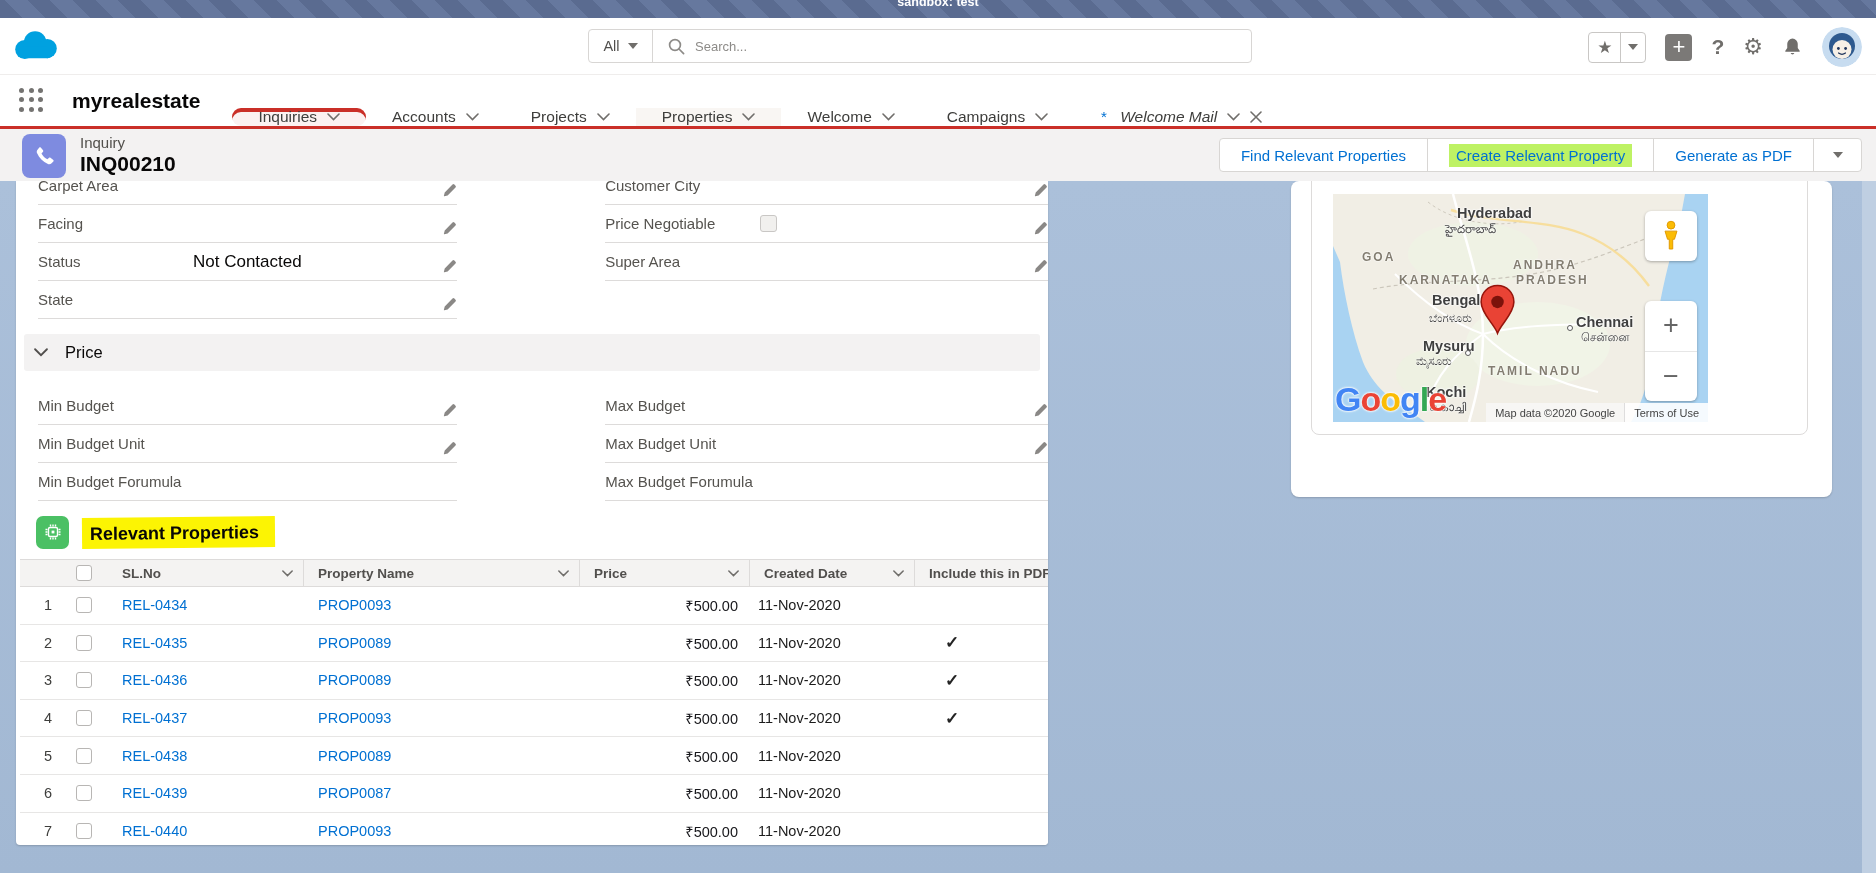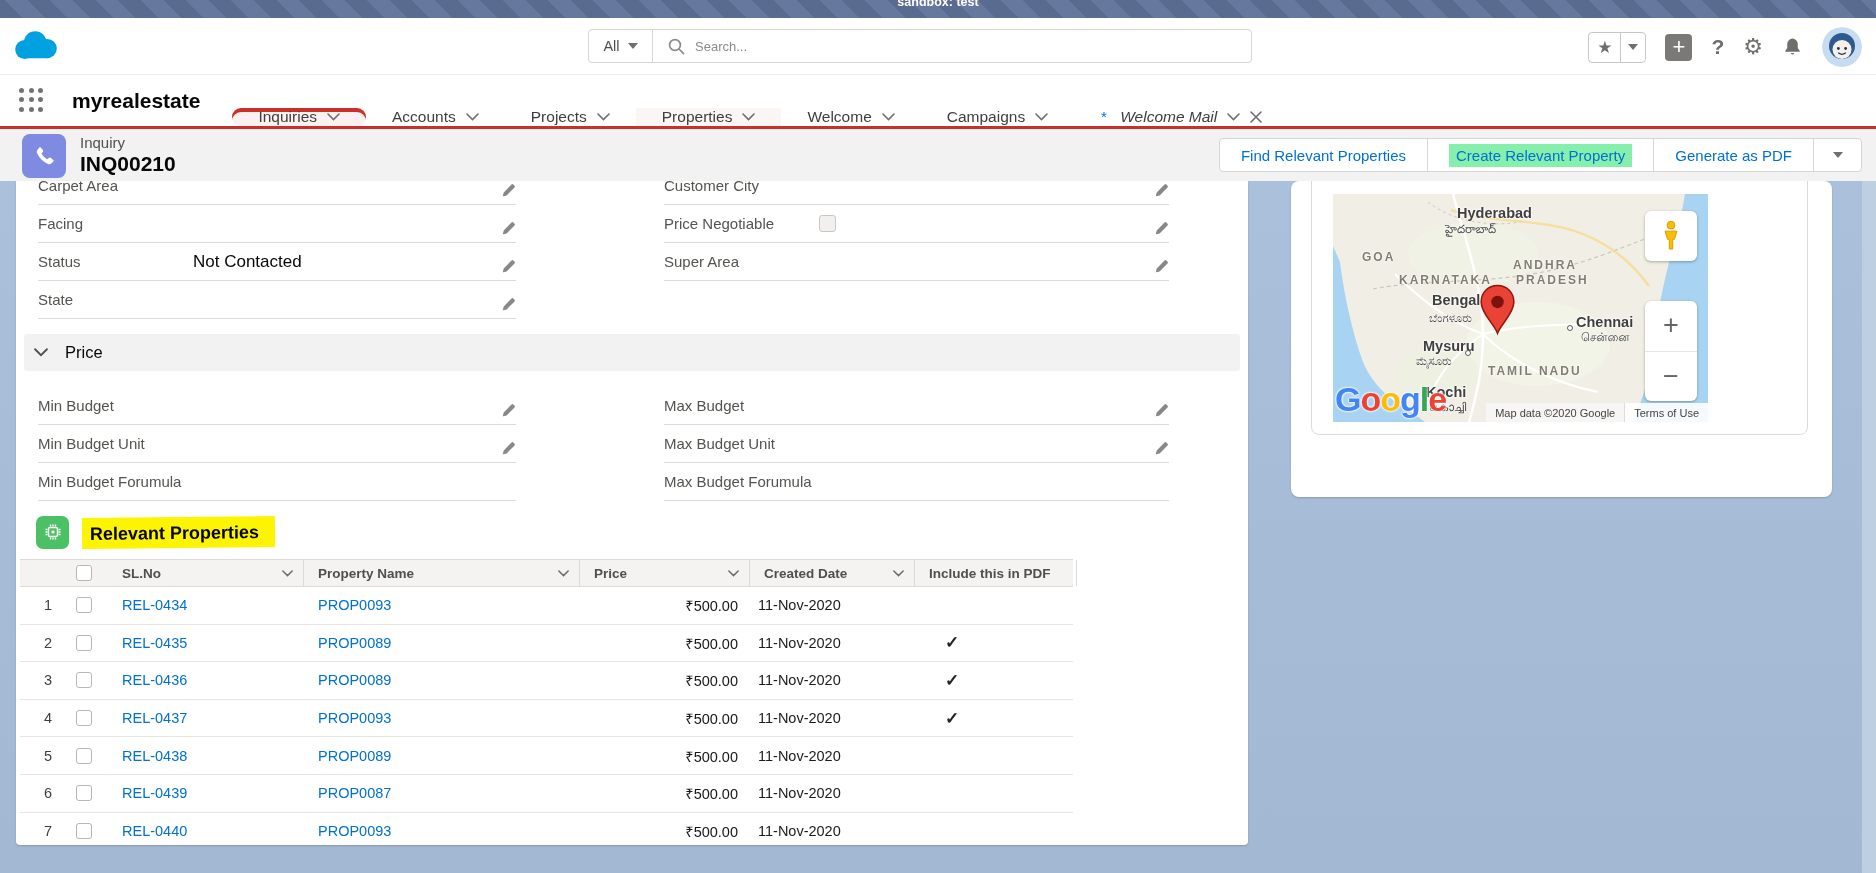--- a/index.html
+++ b/index.html
@@ -50,29 +50,29 @@
   
   .rhdr { position:absolute; top:129px; left:0; width:100%; height:52px; background:#f3f2f2; }
   .entity-icon { position:absolute; left:22px; top:5px; width:44px; height:44px; border-radius:8px;
     background:#7e8be0; display:flex; align-items:center; justify-content:center; }
   .entity-label { position:absolute; left:80px; top:5px; font-size:15px; color:#52504c; }
   .record-name { position:absolute; left:80px; top:23px; font-size:21px; font-weight:700; color:#080707; }
   .actions { position:absolute; right:14px; top:9px; height:34px; display:flex; border:1px solid #d8d6d4;
     border-radius:4px; background:#fff; overflow:hidden; }
   .abtn { display:flex; align-items:center; padding:0 21px; font-size:15px; color:#0070d2; cursor:pointer; white-space:nowrap; }
   .abtn + .abtn, .acaret { border-left:1px solid #d8d6d4; }
-  .abtn .hl { background:#86efac; padding:3px 7px; }
+  .abtn .hl { background:#bef264; padding:3px 7px; }
   .acaret { width:48px; display:flex; align-items:center; justify-content:center; cursor:pointer; }
 
   
   .content { position:absolute; top:181px; left:0; right:0; bottom:0; overflow:hidden;
     background:linear-gradient(#abc0da,#a2b8d3); }
   .scroll-strip { position:absolute; right:0; top:0; width:14px; height:100%; background:#bfcfe2; cursor:pointer; }
 
-  .left-card { position:absolute; left:16px; top:0; width:1232px; height:664px; background:#fff;
+  .left-card { position:absolute; left:16px; top:0; width:1032px; height:664px; background:#fff;
     border-radius:0 0 4px 4px; box-shadow:0 1px 2px rgba(0,0,0,.18); overflow:hidden; }
   .fieldwrap { display:flex; padding-left:22px; }
   .fieldwrap.cut { margin-top:-14px; }
   .fcol { width:478px; margin-right:148px; }
   .fcol2 { width:505px; }
   .frow { height:38px; display:flex; align-items:center; border-bottom:1px solid #dddbda; }
   .flabel { width:155px; font-size:15px; color:#55534f; flex-shrink:0; }
   .fvalue { flex:1; font-size:17px; color:#080707; }
   .pencil { margin-left:auto; margin-top:10px; flex-shrink:0; cursor:pointer; }
   .fcheckbox { width:17px; height:17px; border:1px solid #c9c7c5; border-radius:3px; background:#f1f0ee; cursor:pointer; }

